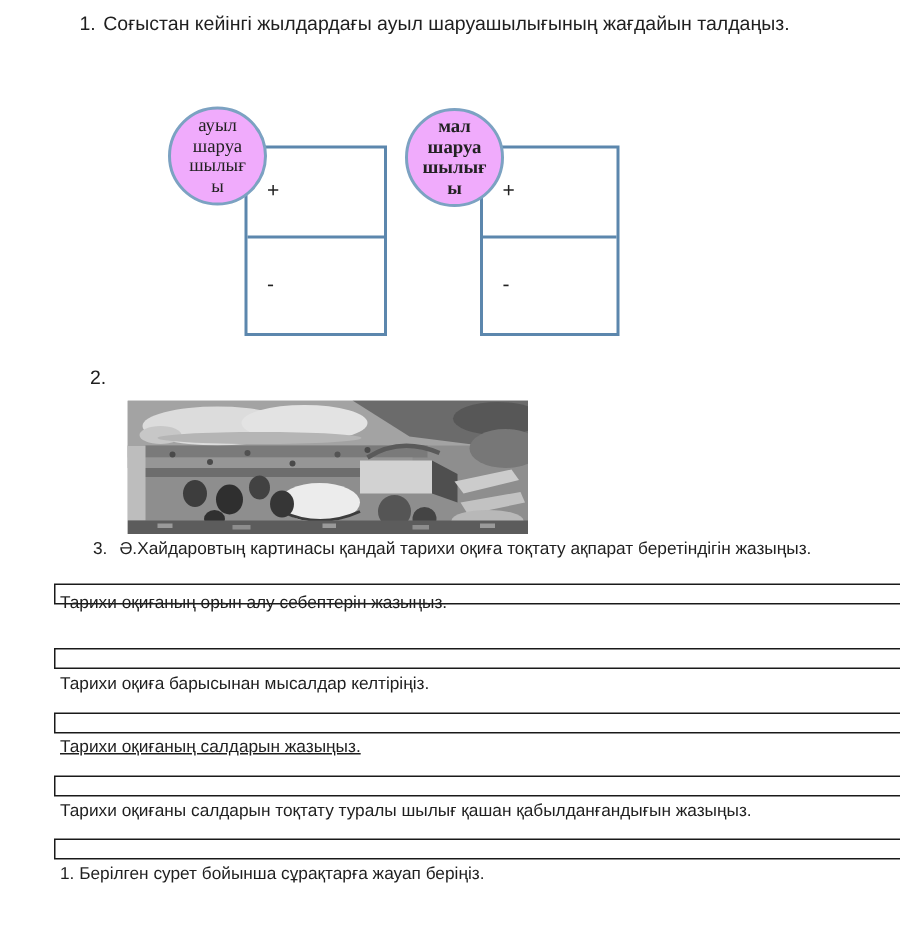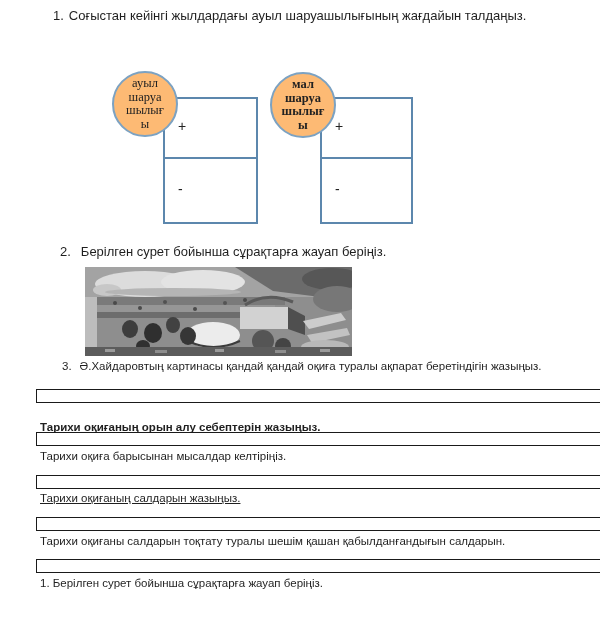--- a/index.html
+++ b/index.html
@@ -33,21 +33,21 @@
   #t-rect-left{left:163px;top:97px;width:91px;height:123px;}
   #t-rect-right{left:320px;top:97px;width:89px;height:123px;}
   .t-cell{box-sizing:border-box;font-size:14px;color:#222;}
   .t-cell.plus{height:60px;border-bottom:2px solid #5c87ad;padding:19px 0 0 13px;}
   .t-cell.minus{flex:1;padding:22px 0 0 13px;}
   .topic-circle{
     position:absolute;
     width:62px;height:62px;
     border:2px solid #7ca2c2;
     border-radius:50%;
-    background:#fdba74;
+    background:#f0abfc;
     z-index:2;
     text-align:center;
     font-family:"Liberation Serif",serif;
     font-size:12.5px;line-height:13.5px;
     color:#222;
     display:flex;flex-direction:column;justify-content:center;
   }
   #circle-left{left:112px;top:71px;}
   #circle-right{left:270px;top:72px;font-weight:bold;}
 
@@ -61,21 +61,21 @@
     left:36px;width:574px;height:12px;
     border:1px solid #1a1a1a;
     background:#ffffff;
   }
   .q-label{
     position:absolute;
     left:40px;
     font-size:11.5px;line-height:13px;
     white-space:nowrap;
   }
-  #box1{top:389px;} #lbl1{top:421px;font-weight:bold;}
+  #box1{top:389px;} #lbl1{top:396px;}
   #box2{top:432px;} #lbl2{top:450px;}
   #box3{top:475px;} #lbl3{top:492px;text-decoration:underline;}
   #box4{top:517px;} #lbl4{top:535px;}
   #box5{top:559px;} #lbl5{top:577px;}
 </style>
 </head>
 <body>
 
 <div class="task-row abs" id="task1">
   <span class="num">1.</span>
@@ -107,21 +107,20 @@
 </div>
 <div class="topic-circle" id="circle-right">
   <div>мал</div>
   <div>шаруа</div>
   <div>шылығ</div>
   <div>ы</div>
 </div>
 
 <div class="task-row abs" id="task2">
   <span class="num">2.</span>
-  <span>Берілген сурет бойынша сұрақтарға жауап беріңіз.</span>
 </div>
 
 <div class="abs" id="painting">
   <svg width="267" height="89" viewBox="0 0 267 89" xmlns="http://www.w3.org/2000/svg">
     <rect width="267" height="89" fill="#8e8e8e"></rect>
     <rect y="0" width="267" height="30" fill="#a3a3a3"></rect>
     <path d="M150,0 L267,0 L267,34 L188,24 Z" fill="#6b6b6b"></path>
     <ellipse cx="247" cy="12" rx="30" ry="11" fill="#575757"></ellipse>
     <ellipse cx="252" cy="32" rx="24" ry="13" fill="#777777"></ellipse>
     <ellipse cx="60" cy="17" rx="50" ry="13" fill="#dcdcdc"></ellipse>
@@ -157,29 +156,29 @@
     <rect x="20" y="82" width="10" height="3" fill="#9a9a9a"></rect>
     <rect x="70" y="83" width="12" height="3" fill="#8d8d8d"></rect>
     <rect x="130" y="82" width="9" height="3" fill="#9a9a9a"></rect>
     <rect x="190" y="83" width="11" height="3" fill="#8d8d8d"></rect>
     <rect x="235" y="82" width="10" height="3" fill="#9a9a9a"></rect>
   </svg>
 </div>
 
 <div class="task-row abs" id="task3">
   <span class="num">3.</span>
-  <span>Ә.Хайдаровтың картинасы қандай қандай оқиға туралы ақпарат беретіндігін жазыңыз.</span>
+  <span>Ә.Хайдаровтың картинасы қандай тарихи оқиға тоқтату ақпарат беретіндігін жазыңыз.</span>
 </div>
 
 <div class="answer-box" id="box1"></div>
 <div class="q-label" id="lbl1">Тарихи оқиғаның орын алу себептерін жазыңыз.</div>
 
 <div class="answer-box" id="box2"></div>
 <div class="q-label" id="lbl2">Тарихи оқиға барысынан мысалдар келтіріңіз.</div>
 
 <div class="answer-box" id="box3"></div>
 <div class="q-label" id="lbl3">Тарихи оқиғаның салдарын жазыңыз.</div>
 
 <div class="answer-box" id="box4"></div>
-<div class="q-label" id="lbl4">Тарихи оқиғаны салдарын тоқтату туралы шешім қашан қабылданғандығын салдарын.</div>
+<div class="q-label" id="lbl4">Тарихи оқиғаны салдарын тоқтату туралы шылығ қашан қабылданғандығын жазыңыз.</div>
 
 <div class="answer-box" id="box5"></div>
 <div class="q-label" id="lbl5">1. Берілген сурет бойынша сұрақтарға жауап беріңіз.</div>
 
 </body></html>

